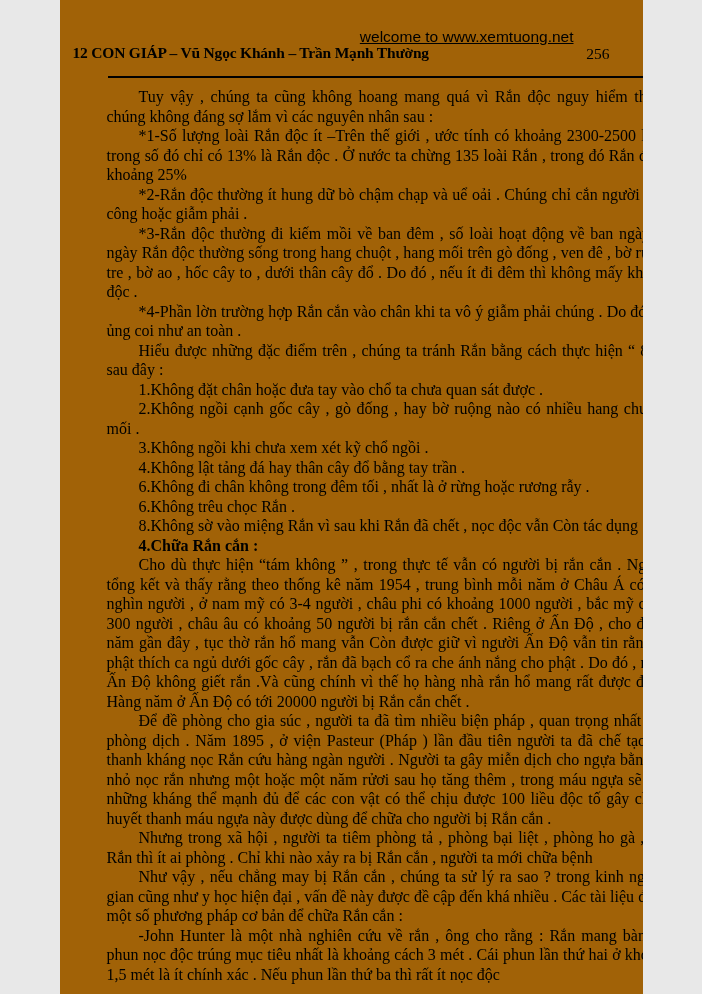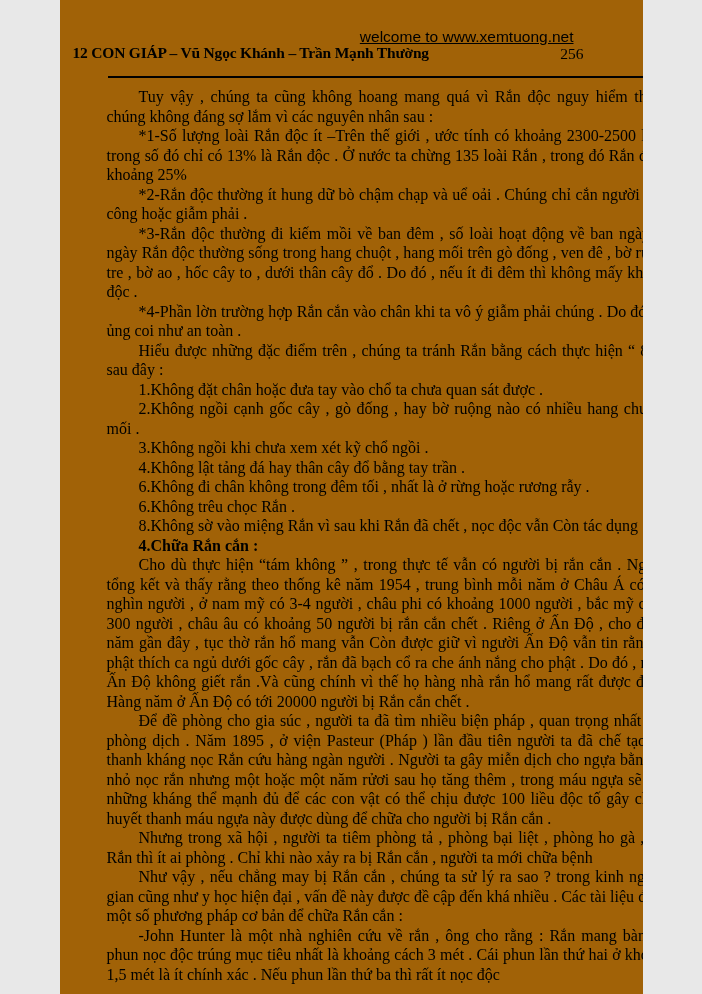--- a/index.html
+++ b/index.html
@@ -33,21 +33,21 @@
     right: 69px;
     font-family: "Liberation Sans", "DejaVu Sans", sans-serif;
     font-size: 15.5px;
     text-decoration: underline;
     color: #000000;
     white-space: nowrap;
   }
   .header-page {
     position: absolute;
     top: 45px;
-    right: 59px;
+    right: 33px;
     font-size: 15.5px;
     white-space: nowrap;
   }
   .header-rule {
     position: absolute;
     top: 76px;
     left: 48px;
     width: 592px;
     height: 2px;
     background: #000000;

